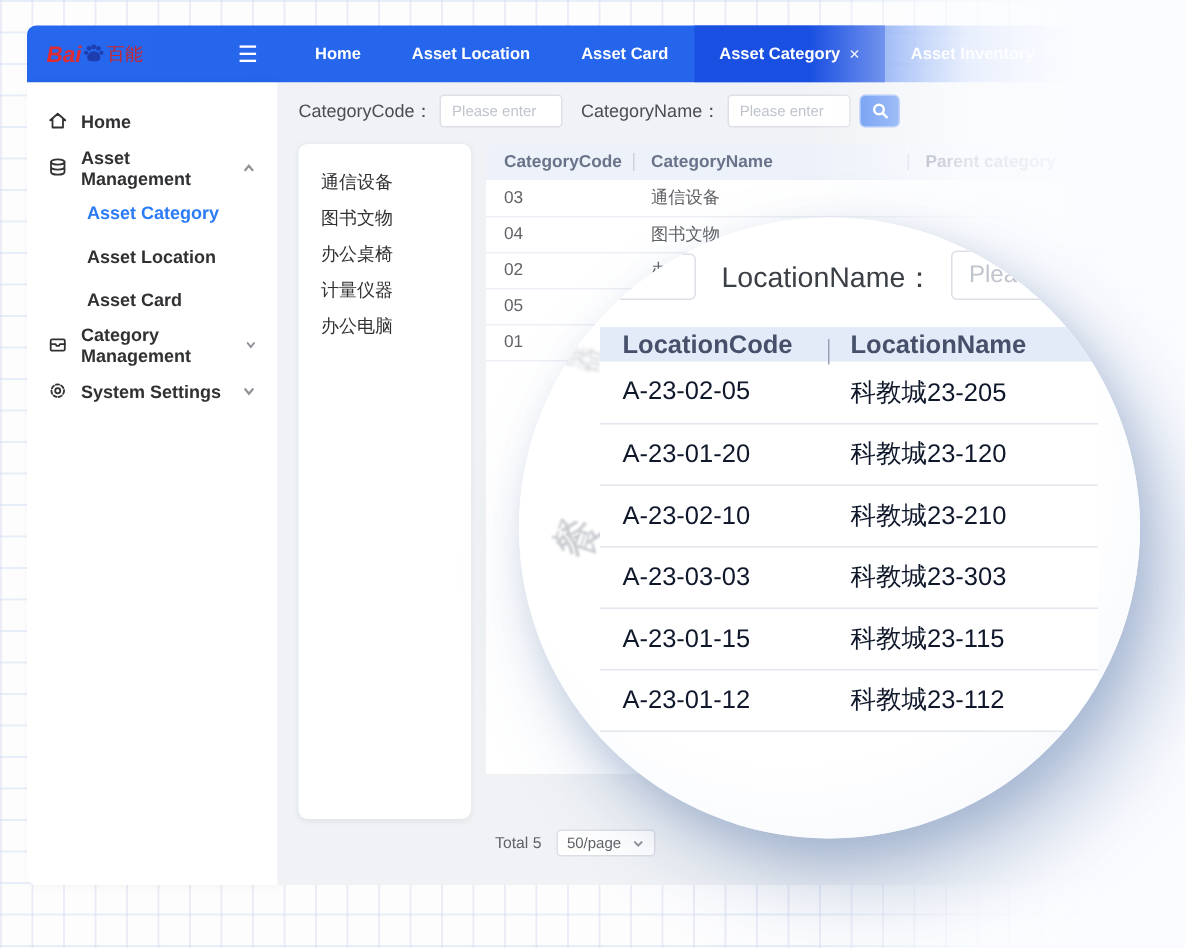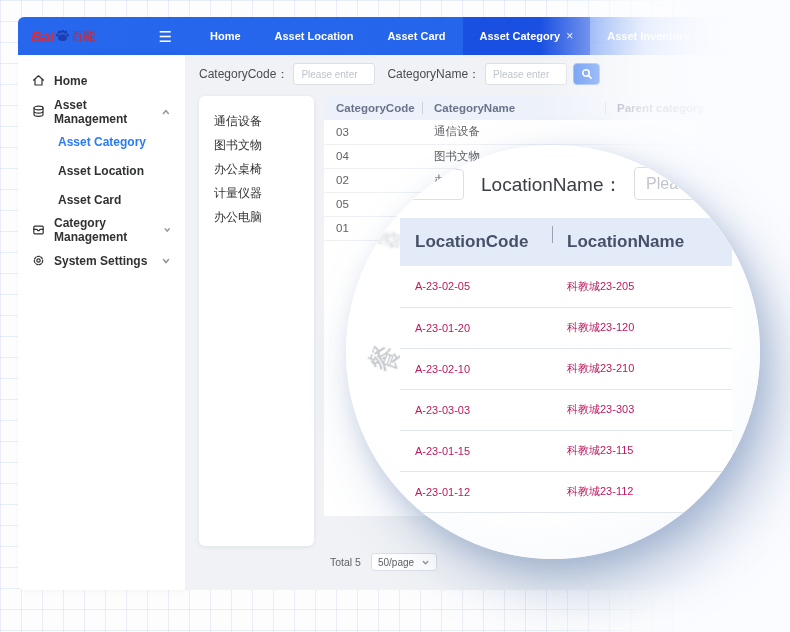--- a/index.html
+++ b/index.html
@@ -96,24 +96,24 @@
   .lg1 { left:34px; top:82px; font-size:18px; opacity:.28; transform:rotate(-78deg) scaleY(1.4); filter:blur(1px); }
   .lg2 { left:26px; top:196px; font-size:26px; opacity:.34; transform:rotate(-72deg) scaleY(1.3); filter:blur(.6px); }
   .lens-clipped-box { position:absolute; left:64px; top:24px; width:54px; height:31px;
           background:#fff; border:1px solid #dcdfe6; border-radius:4px; }
   .lens-label { position:absolute; left:135px; top:27px; font-size:19px; color:#3b4046; }
   .lens-input { position:absolute; left:288px; top:22px; width:122px; height:33px;
           border:1px solid #dcdfe6; border-radius:4px; background:#fff; padding:0 11px;
           font-size:16px; color:#c0c4cc; font-family:"Liberation Sans", sans-serif; }
   .lens-input::placeholder { color:#c0c4cc; }
   .lens-table { position:absolute; left:54px; top:73px; width:332px; border-collapse:collapse; table-layout:fixed; }
-  .lens-table th { background:#e4ebf8; height:48px; text-align:left; font-size:17px;
+  .lens-table th { background:#e4ebf8; height:23px; text-align:left; font-size:17px;
           color:#46506a; font-weight:bold; padding-left:15px; position:relative; }
   .lens-table th .hdiv { position:absolute; left:0; top:8px; height:17px; width:1px; background:#9aa3b5; }
-  .lens-table td { height:41px; font-size:11px; color:#be185d; padding-left:15px;
+  .lens-table td { height:41px; font-size:17px; color:#0f172a; padding-left:15px;
           border-bottom:1px solid #e2e6ed; background:#fff; }
   .lcol-code { width:152px; }
 </style>
 </head>
 <body>
 
 <div class="app">
 
   <div class="navbar">
     <div class="nav-left">

